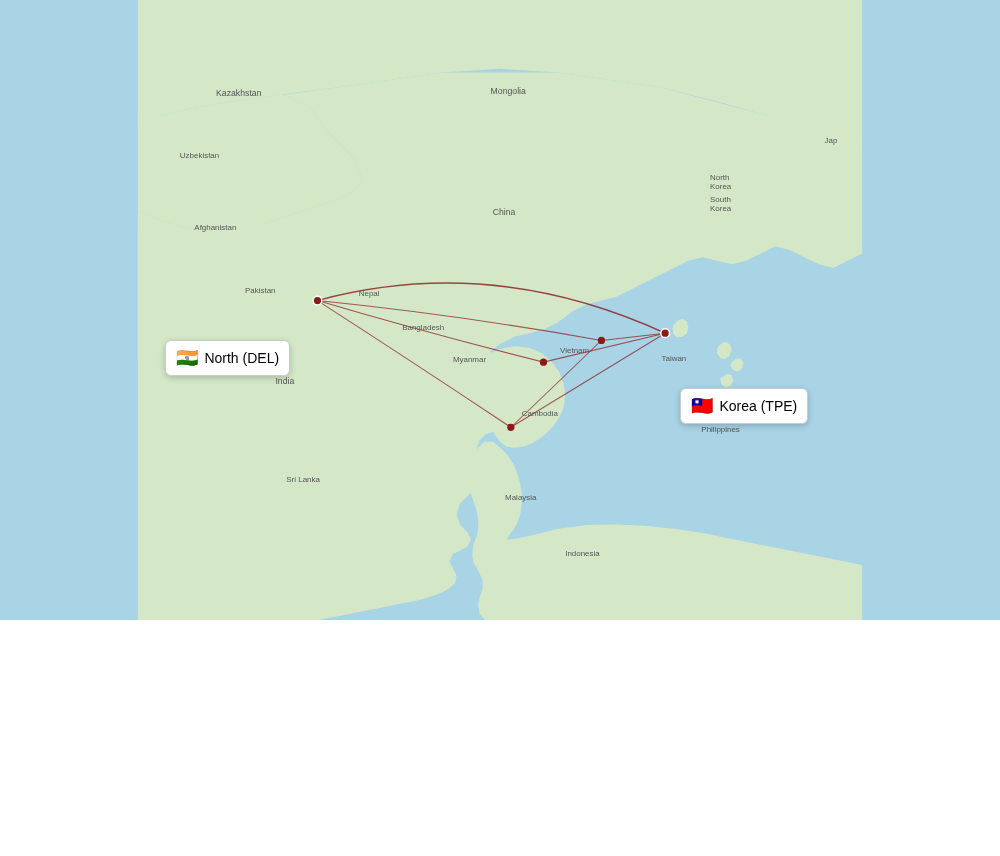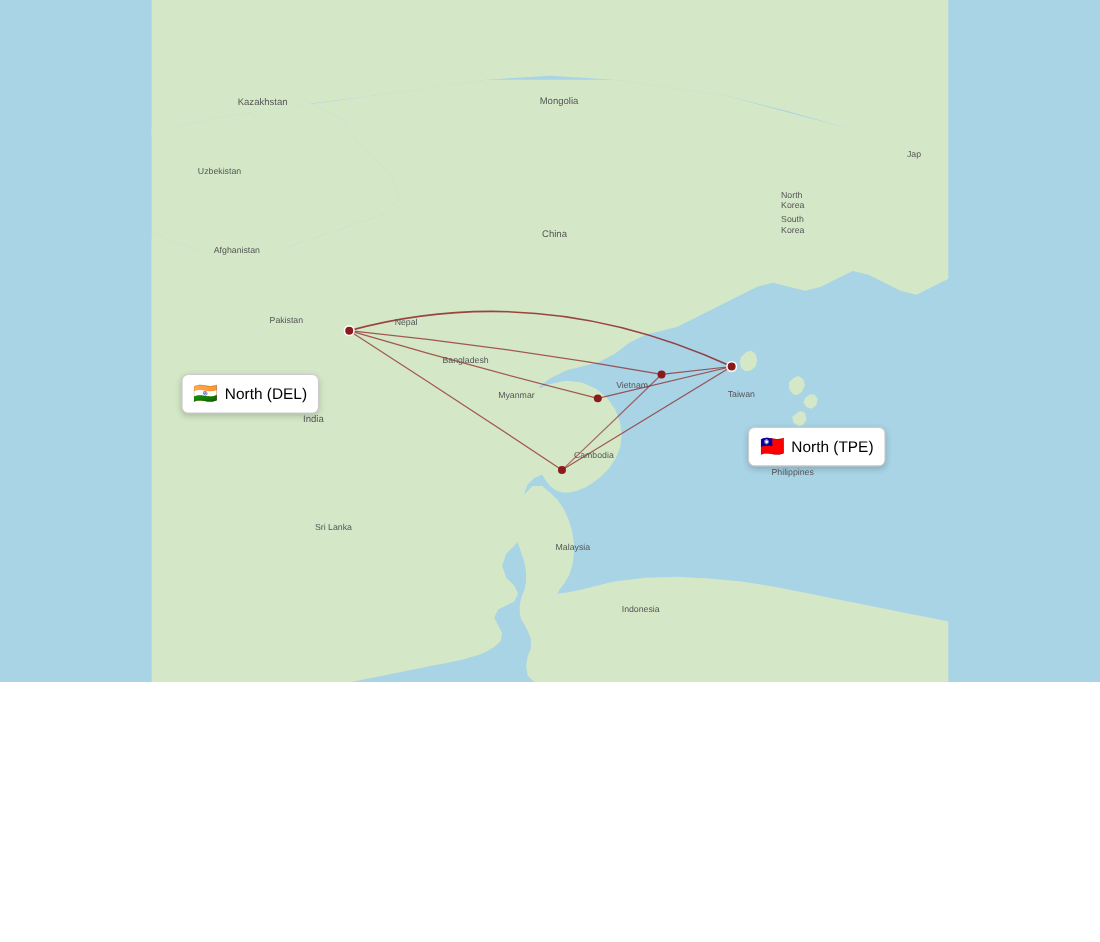--- a/index.html
+++ b/index.html
@@ -142,15 +142,15 @@
     <text x="948" y="197" font-size="11" fill="#555" font-family="Arial">Jap</text>
   </svg>
 
   <div class="city-label" id="delhi-label">
     <span class="flag">🇮🇳</span>
     <span>North (DEL)</span>
   </div>
 
   <div class="city-label" id="taipei-label">
     <span class="flag">🇹🇼</span>
-    <span>North (TPE)</span>
+    <span>Korea (TPE)</span>
   </div>
 </div>
 
 </body></html>

